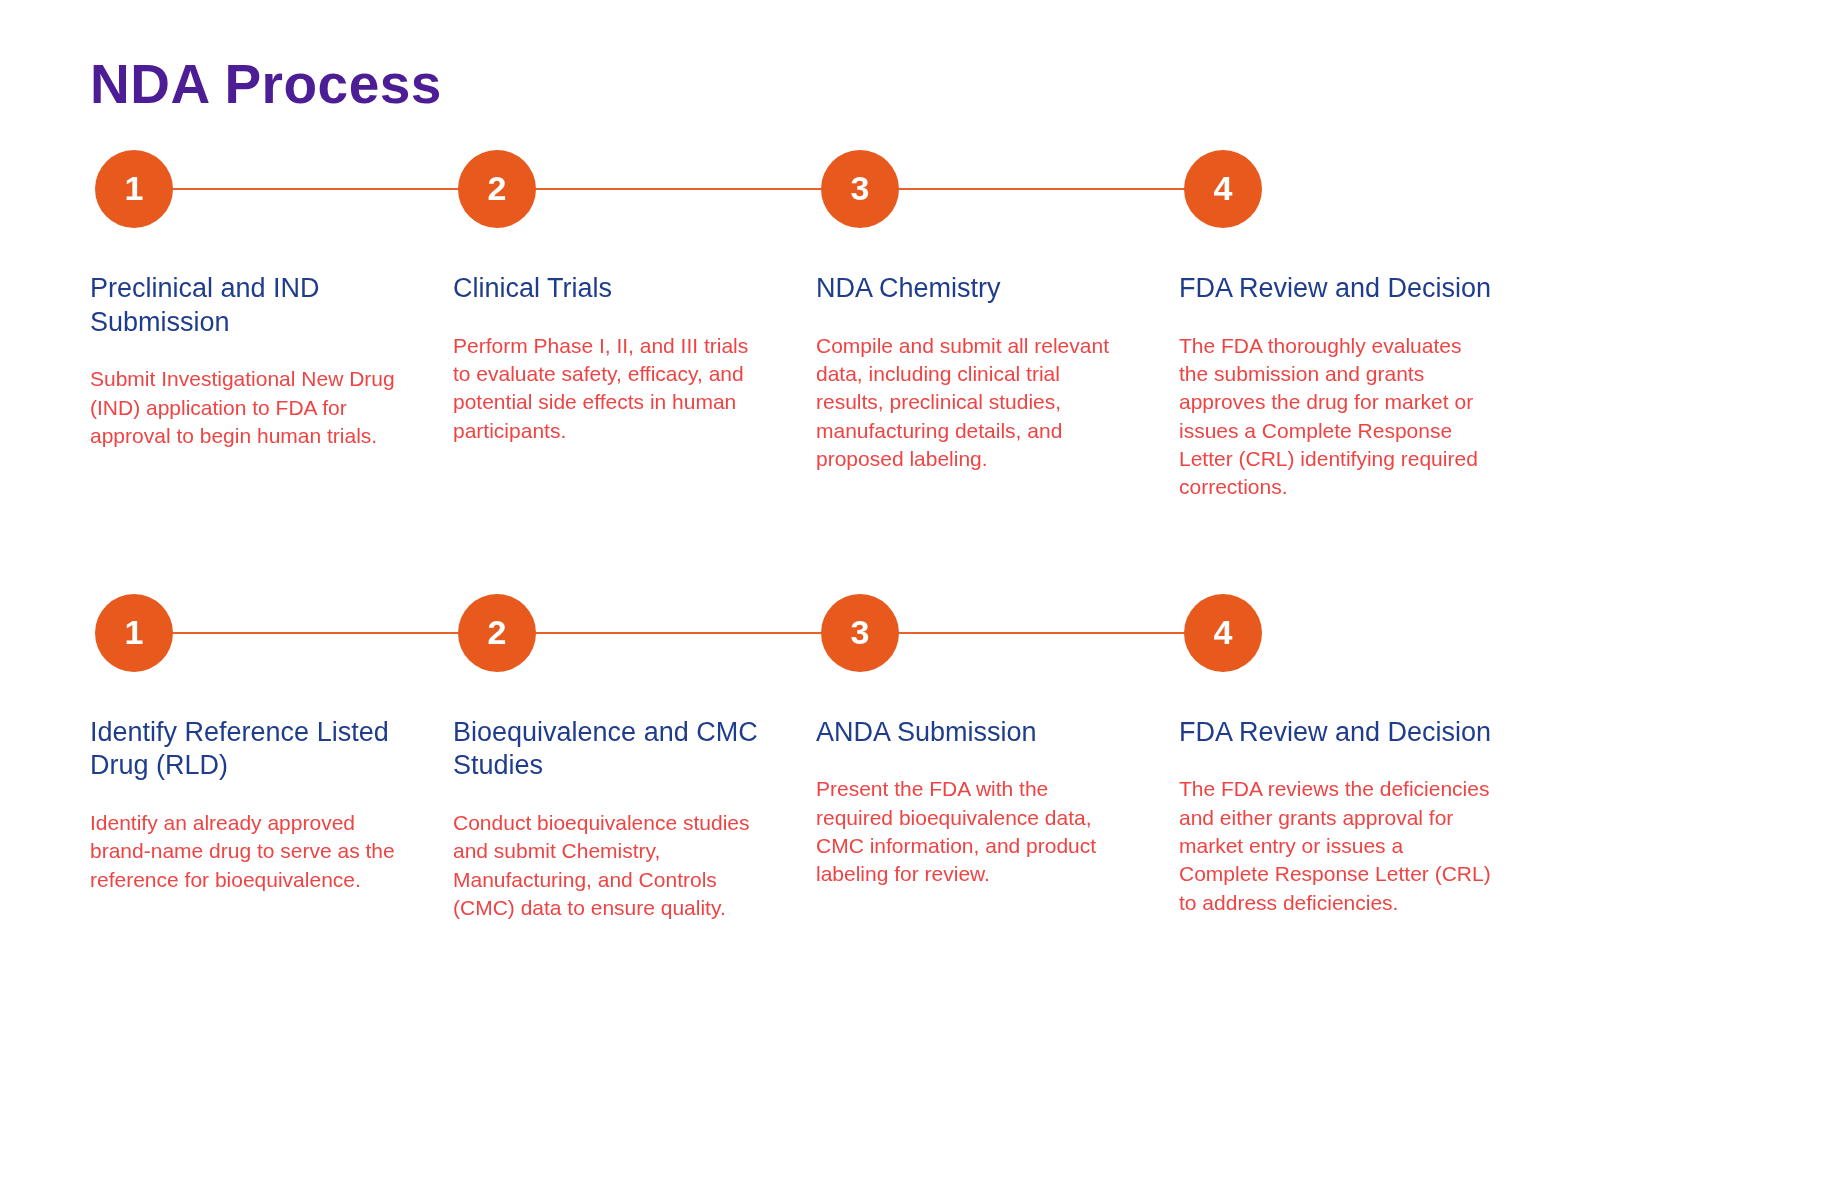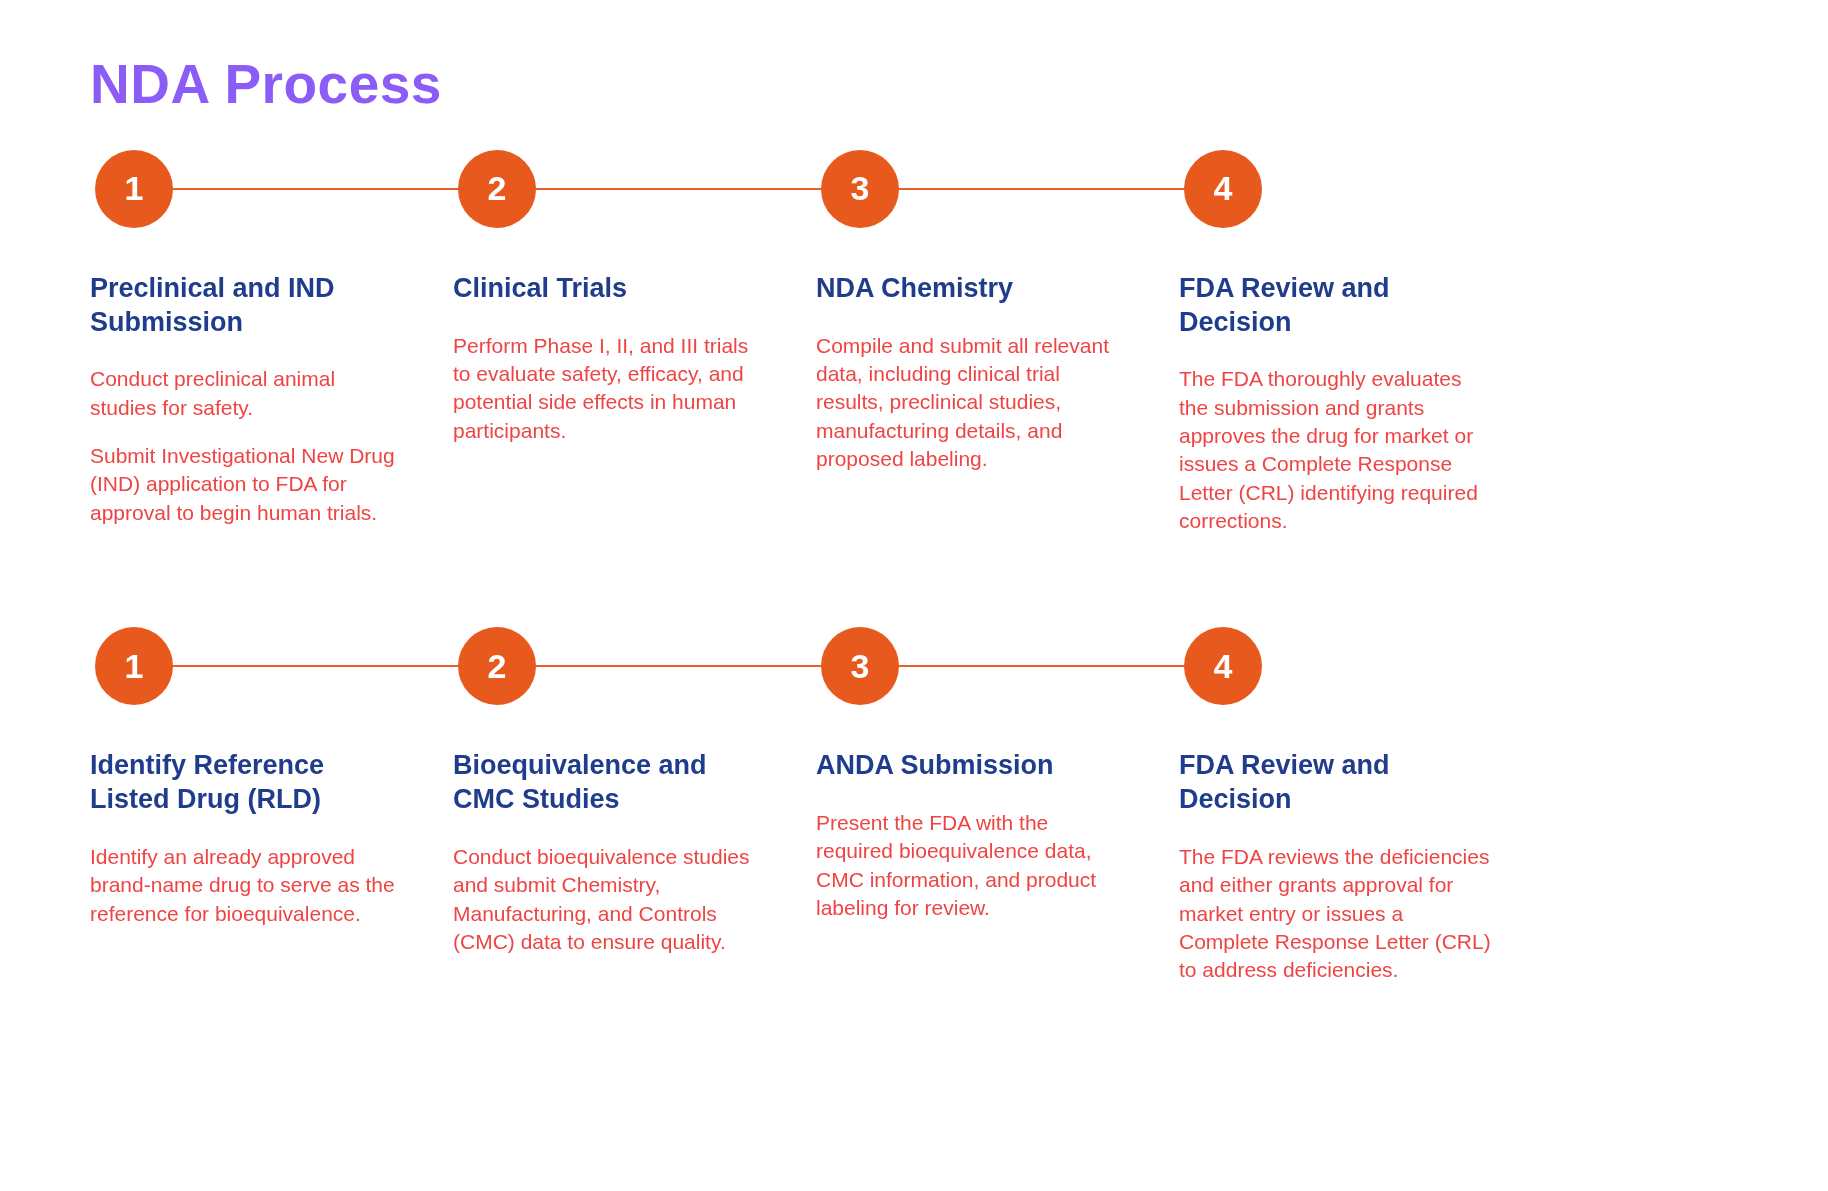--- a/index.html
+++ b/index.html
@@ -14,21 +14,21 @@
     width: 1828px;
     height: 1191px;
     background: #ffffff;
     padding: 56px 0 0 90px;
   }
   .section { margin: 0; }
   .section + .section { margin-top: 92px; }
   .section-title {
     font-size: 55px;
     font-weight: 800;
-    color: #8b5cf6;
+    color: #4c1d95;
     margin: 0 0 36px 0;
     letter-spacing: 0.5px;
     line-height: 1.05;
   }
   .timeline {
     position: relative;
     display: grid;
     grid-template-columns: repeat(4, 363px);
     height: 78px;
     margin-bottom: 44px;
@@ -57,21 +57,21 @@
     align-items: center;
     justify-content: center;
   }
   .steps {
     display: grid;
     grid-template-columns: repeat(4, 363px);
   }
   .step { padding-right: 50px; }
   .step-title {
     font-size: 27px;
-    font-weight: 700;
+    font-weight: 400;
     color: #1F3D8C;
     line-height: 1.25;
     margin: 0 0 26px 0;
   }
   .step p {
     font-size: 21px;
     line-height: 1.35;
     color: #ef4444;
     margin: 0 0 20px 0;
   }
@@ -97,21 +97,20 @@
           <div class="circle">3</div>
         </div>
       <div>
           <div class="circle">4</div>
         </div>
     </div>
 
     <div class="steps">
       <div class="step">
         <h2 class="step-title">Preclinical and IND Submission</h2>
-        <p>Conduct preclinical animal studies for safety.</p>
         <p>Submit Investigational New Drug (IND) application to FDA for approval to begin human trials.</p>
       </div>
       <div class="step">
         <h2 class="step-title">Clinical Trials</h2>
         <p>Perform Phase I, II, and III trials to evaluate safety, efficacy, and potential side effects in human participants.</p>
       </div>
       <div class="step">
         <h2 class="step-title">NDA Chemistry</h2>
         <p>Compile and submit all relevant data, including clinical trial results, preclinical studies, manufacturing details, and proposed labeling.</p>
       </div>

